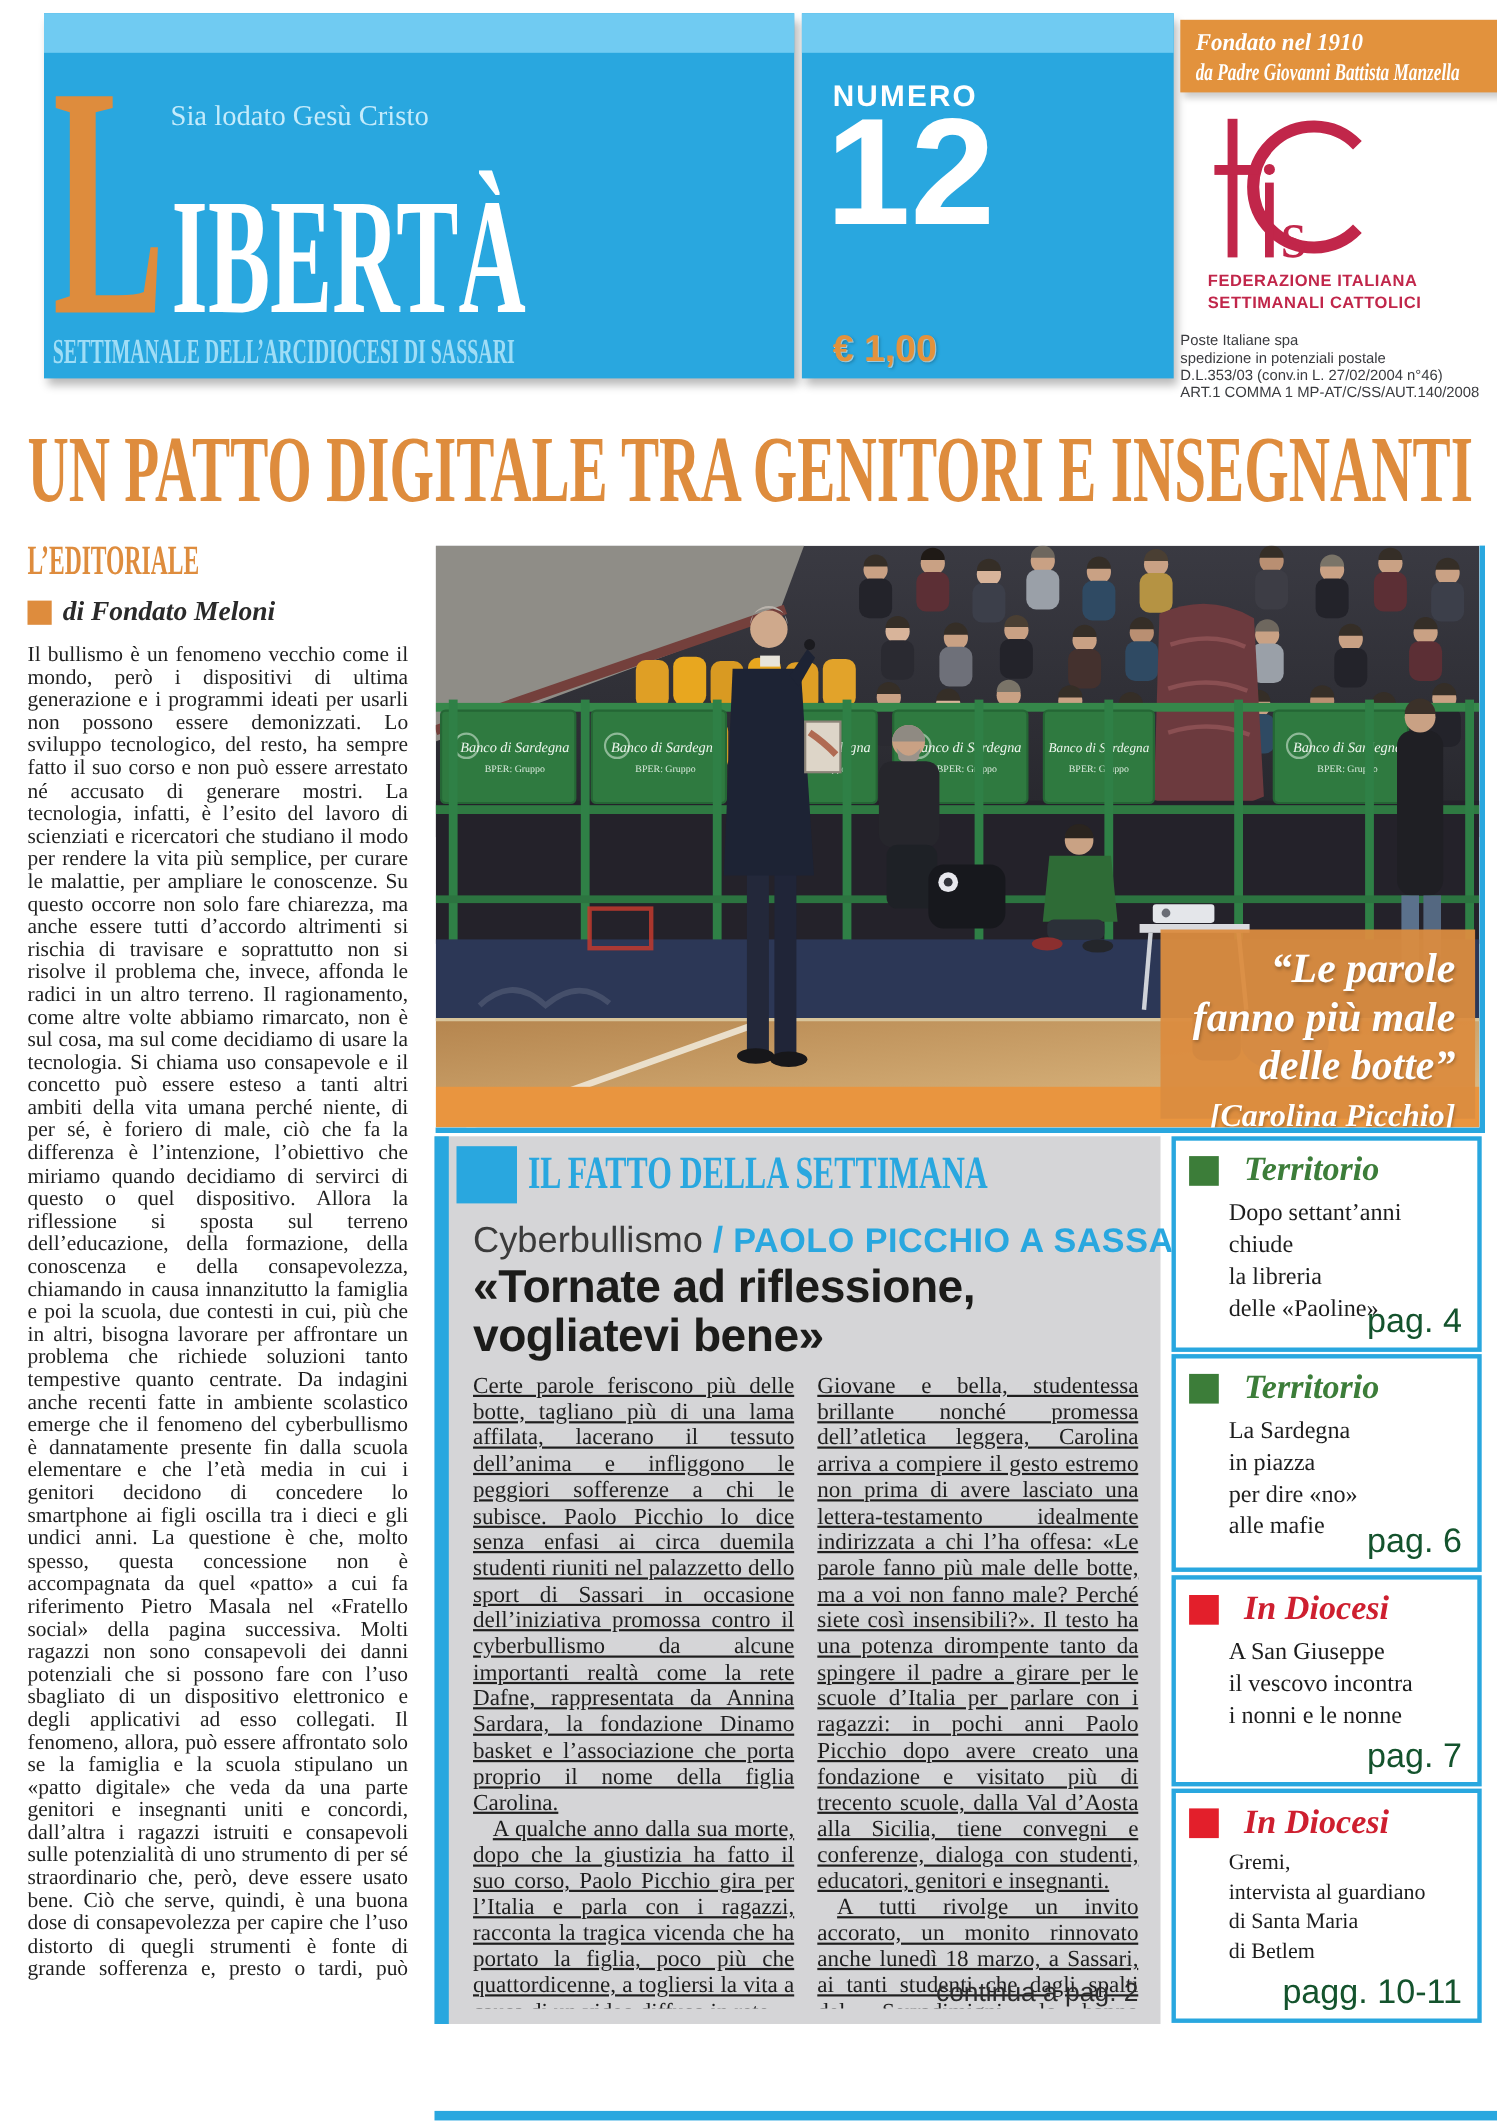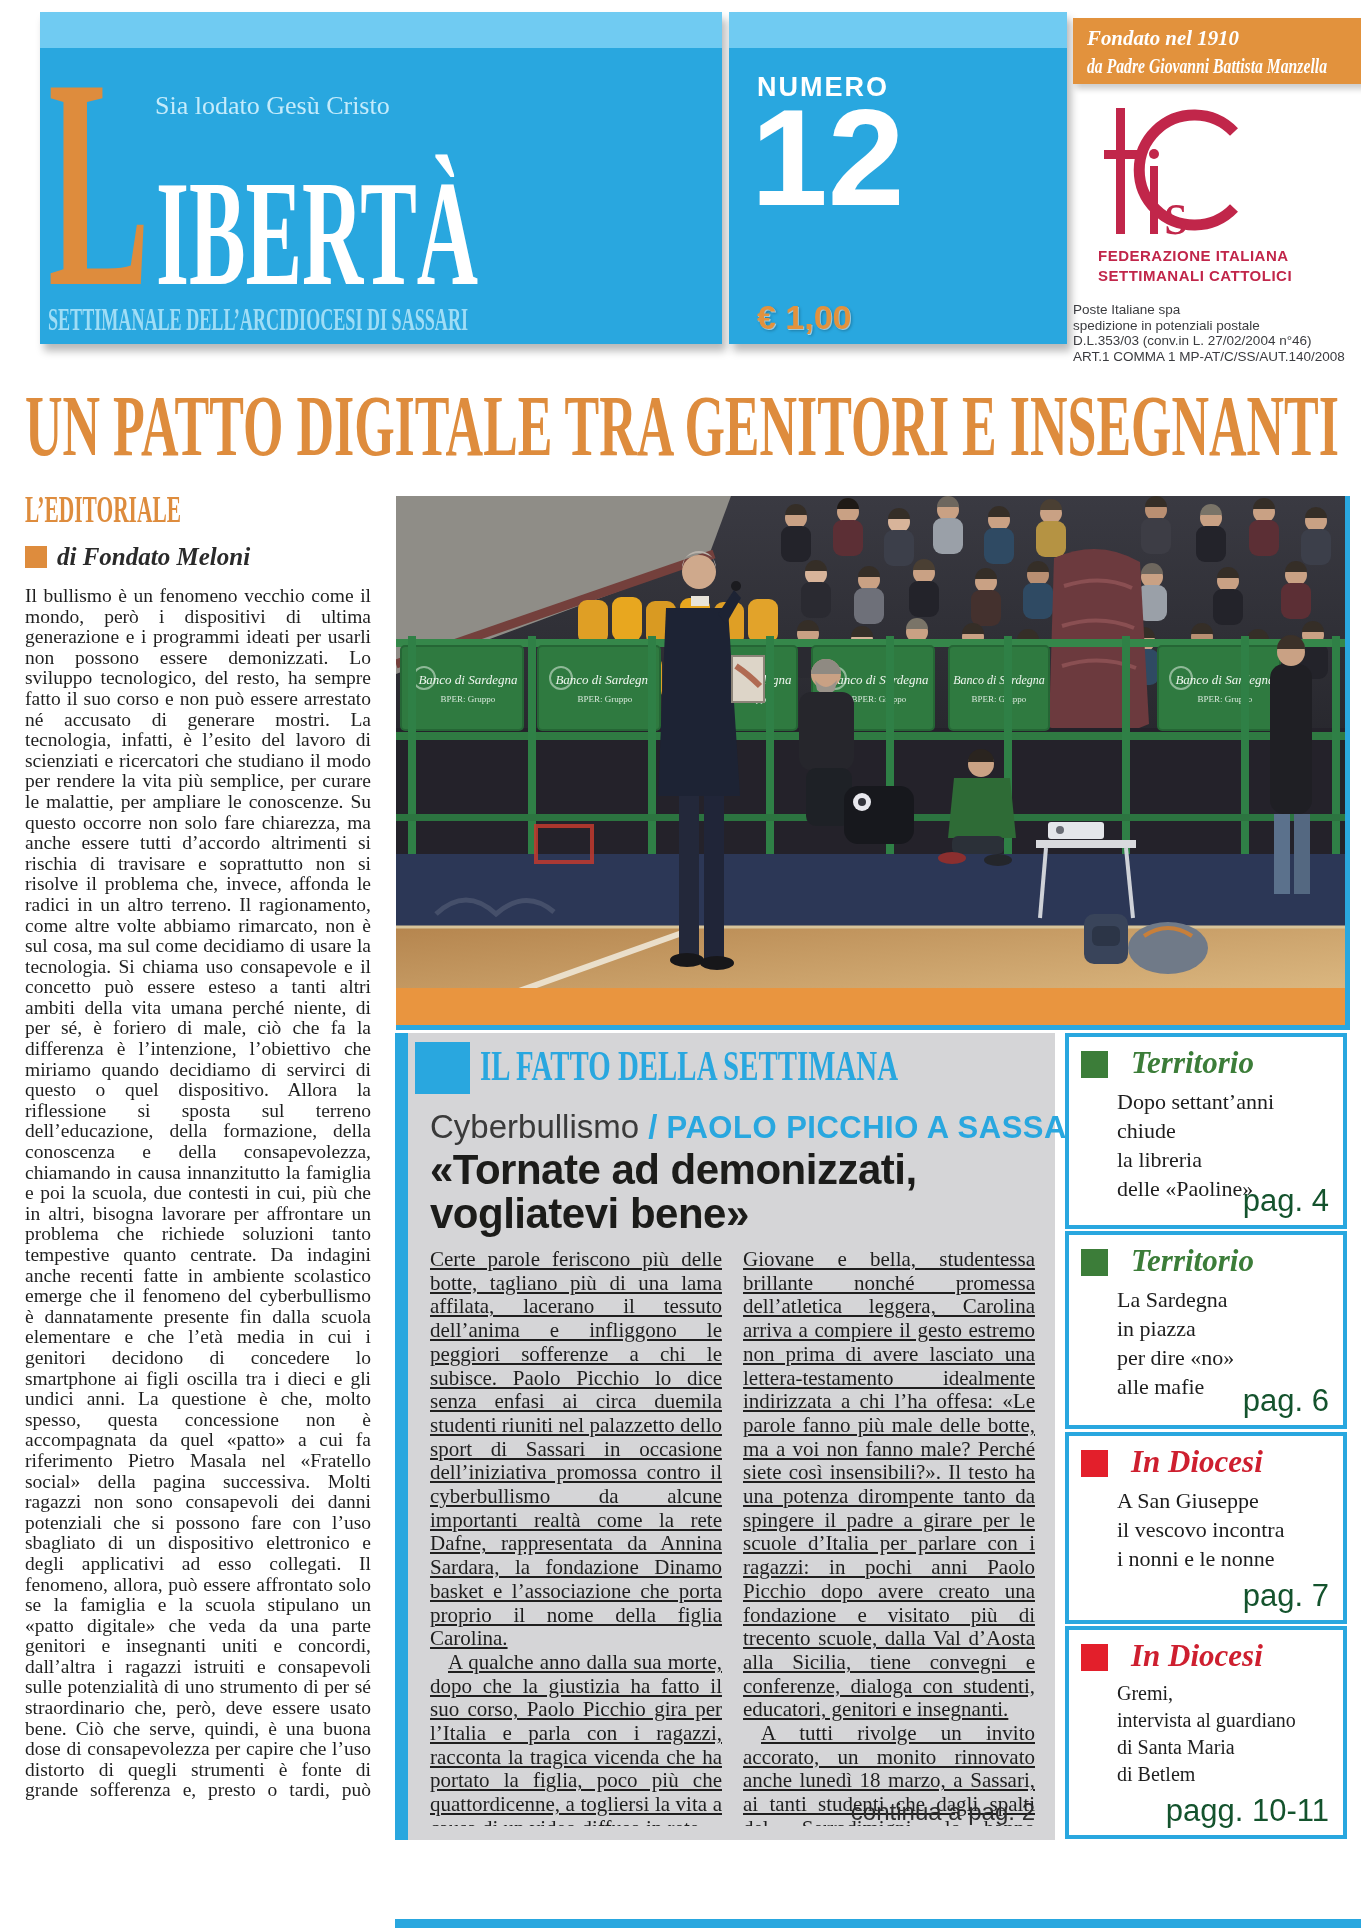--- a/index.html
+++ b/index.html
@@ -326,32 +326,38 @@
         <rect x="874" y="168" width="42" height="150" rx="14" fill="#1f1f24"></rect>
         <circle cx="895" cy="156" r="14" fill="#c9a184"></circle>
         <path d="M881,153 a14,14 0 0 1 28,0 Z" fill="#3b3129"></path>
         <rect x="878" y="318" width="16" height="80" fill="#5b718c"></rect>
         <rect x="898" y="318" width="16" height="80" fill="#546881"></rect>
       </g>
 
       <rect x="0" y="492" width="949" height="37" fill="#E9953F"></rect>
     </svg>
 
+    <div class="quotebox">
+      <div class="quote-main">“Le parole
+fanno più male
+delle botte”</div>
+      <div class="quote-attr">[Carolina Picchio]</div>
+    </div>
   </div>
 
   <div class="graybox"></div>
   <div class="bluebar"></div>
   <div class="feat-sq"></div>
   <svg class="abs" style="left:480px;top:1044px;" width="440" height="44" viewBox="0 0 440 44">
     <text x="0" y="36" font-size="42" font-weight="bold" fill="#29A7DF" textLength="418" lengthAdjust="spacingAndGlyphs">IL FATTO DELLA SETTIMANA</text>
   </svg>
   <div class="kicker">
     <span>Cyberbullismo</span><span class="sep"> / </span><span class="blue">PAOLO PICCHIO A SASSARI</span>
   </div>
-  <div class="feat-title">«Tornate ad demonizzati,
+  <div class="feat-title">«Tornate ad riflessione,
 vogliatevi bene»</div>
   <div class="feat-cols">
     <div class="feat-col">
       <p>Certe parole feriscono più delle botte, tagliano più di una lama affilata, lacerano il tessuto dell’anima e infliggono le peggiori sofferenze a chi le subisce. Paolo Picchio lo dice senza enfasi ai circa duemila studenti riuniti nel palazzetto dello sport di Sassari in occasione dell’iniziativa promossa contro il cyberbullismo da alcune importanti realtà come la rete Dafne, rappresentata da Annina Sardara, la fondazione Dinamo basket e l’associazione che porta proprio il nome della figlia Carolina.</p>
       <p class="ind">A qualche anno dalla sua morte, dopo che la giustizia ha fatto il suo corso, Paolo Picchio gira per l’Italia e parla con i ragazzi, racconta la tragica vicenda che ha portato la figlia, poco più che quattordicenne, a togliersi la vita a causa di un video diffuso in rete.</p>
     </div>
     <div class="feat-col">
       <p>Giovane e bella, studentessa brillante nonché promessa dell’atletica leggera, Carolina arriva a compiere il gesto estremo non prima di avere lasciato una lettera-testamento idealmente indirizzata a chi l’ha offesa: «Le parole fanno più male delle botte, ma a voi non fanno male? Perché siete così insensibili?». Il testo ha una potenza dirompente tanto da spingere il padre a girare per le scuole d’Italia per parlare con i ragazzi: in pochi anni Paolo Picchio dopo avere creato una fondazione e visitato più di trecento scuole, dalla Val d’Aosta alla Sicilia, tiene convegni e conferenze, dialoga con studenti, educatori, genitori e insegnanti.</p>
       <p class="ind">A tutti rivolge un invito accorato, un monito rinnovato anche lunedì 18 marzo, a Sassari, ai tanti studenti che dagli spalti del «Serradimigni» lo hanno ascoltato</p>
     </div>

